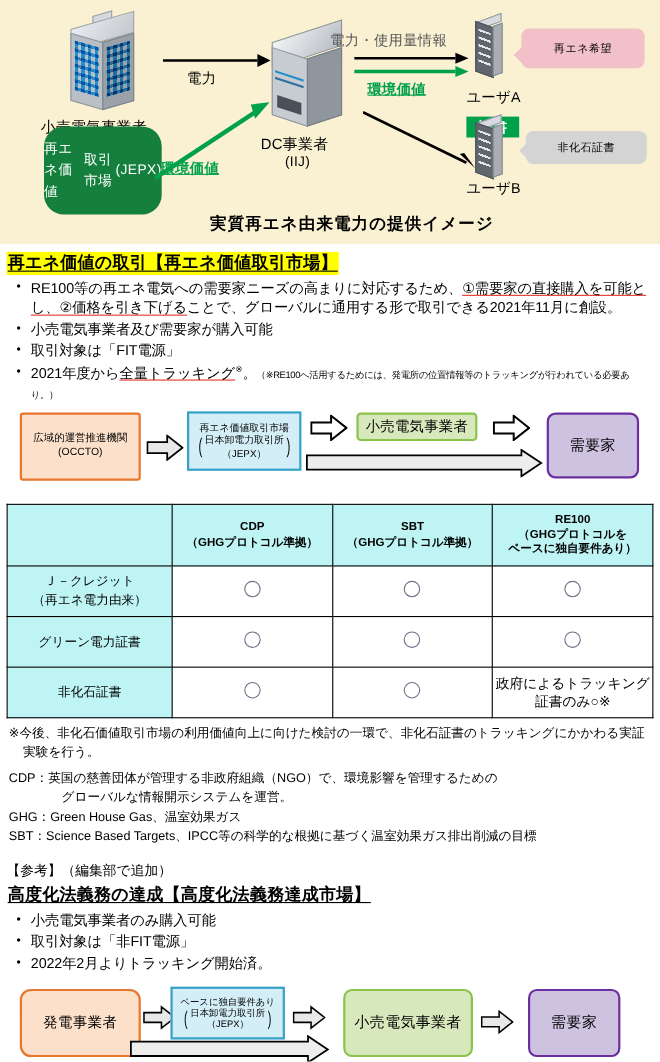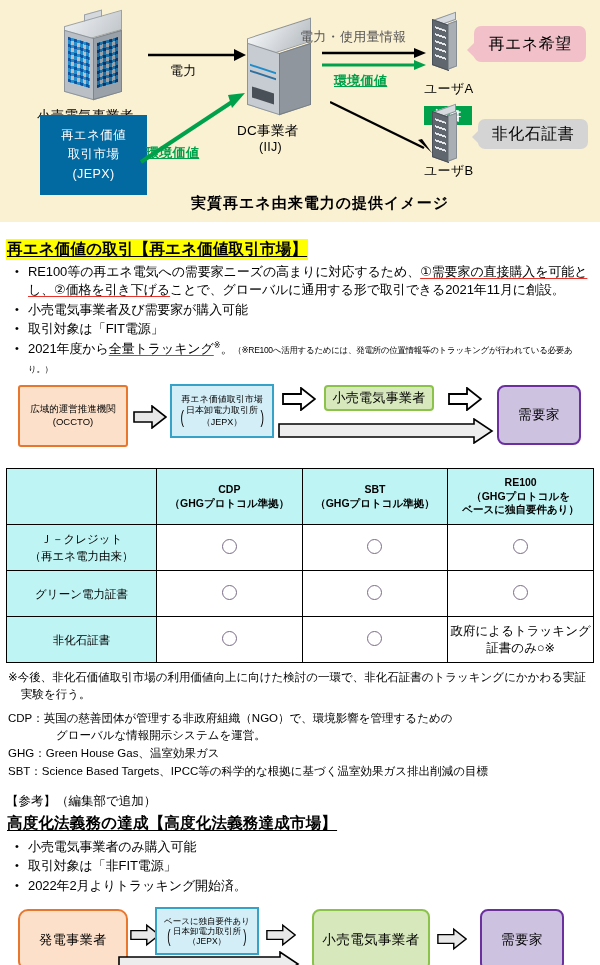--- a/index.html
+++ b/index.html
@@ -96,34 +96,34 @@
   }
   .rack .slots {
     position: absolute; left: 7px; top: 12px; width: 11px; height: 34px;
     background-image: repeating-linear-gradient(to bottom,#e5e8ea 0 2px, #5f666d 2px 7px);
     transform: skewY(20deg);
   }
 
   
   .jepx-block {
     position: absolute; left: 40px; top: 115px; width: 107px; height: 80px;
-    background: #0369a1; color: #fff;
-    display: flex; flex-direction: column; align-items: center; justify-content: center;
-    font-size: 12.5px; line-height: 1.55; letter-spacing: .4px;
+    background: #15803d; color: #fff;
+    display: flex; flex-direction: row; align-items: center; justify-content: center;
+    font-size: 12.5px; line-height: 1.55; letter-spacing: .4px; border-radius: 18px;
   }
   
   .cert-tag {
     position: absolute; left: 424px; top: 58px; width: 48px; height: 19px;
     background: #00a14b; color: #fff; font-size: 13px; font-weight: bold;
     display: flex; align-items: center; justify-content: center; margin-top: 48px;
   }
   
   .bubble {
     position: absolute; border-radius: 7px; display: flex; align-items: center;
-    justify-content: center; font-size: 16px; letter-spacing: .5px;
+    justify-content: center; font-size: 10px; letter-spacing: .5px;
   }
   .bubble-pink { left: 474px; top: 26px; width: 112px; height: 36px; background: #f2c0c8; }
   .bubble-pink::after {
     content: ""; position: absolute; left: -13px; top: 16px;
     border: 8px solid transparent; border-right-color: #f2c0c8; border-left: 6px solid transparent;
   }
   .bubble-gray { left: 478px; top: 119px; width: 110px; height: 30px; background: #d4d4d4; }
   .bubble-gray::after {
     content: ""; position: absolute; left: -12px; top: 11px;
     border: 7px solid transparent; border-right-color: #d4d4d4; border-left: 6px solid transparent;
@@ -317,21 +317,21 @@
       <div class="slots"></div>
     </div>
     <div class="lbl" style="left:424px; top:162px; font-size:13px;">ユーザB</div>
 
     <div class="bubble bubble-pink">再エネ希望</div>
     <div class="bubble bubble-gray">非化石証書</div>
 
     <div class="hero-caption">実質再エネ由来電力の提供イメージ</div>
   </div>
 
-  <div class="section" style="margin-top:17px;">
+  <div class="section" style="margin-top:7px;">
     <span class="hl-title">再エネ価値の取引【再エネ価値取引市場】</span>
 
     <div class="bullets">
 
       <div class="bl">
         <div class="dot">•</div>
         <div class="txt">
           <span>RE100等の再エネ電気への需要家ニーズの高まりに対応するため、</span><span class="u-red">①需要家の直接購入を可能とし、②価格を引き下げる</span><span>ことで、グローバルに通用する形で取引できる2021年11月に創設。</span>
         </div>
       </div>

